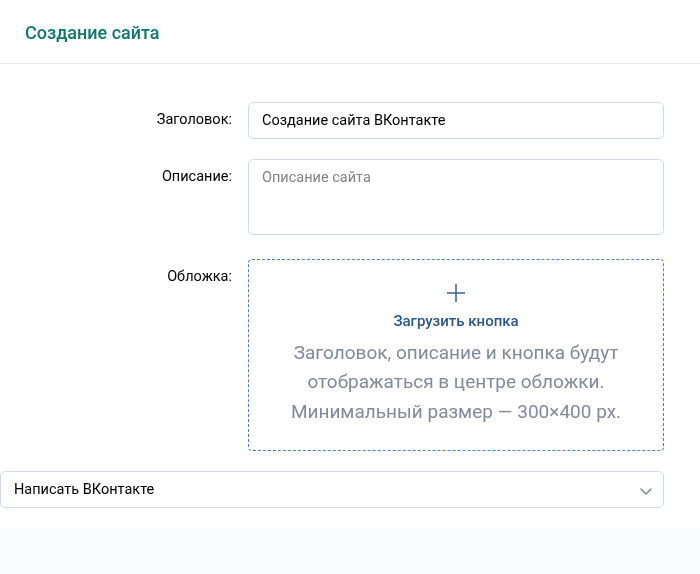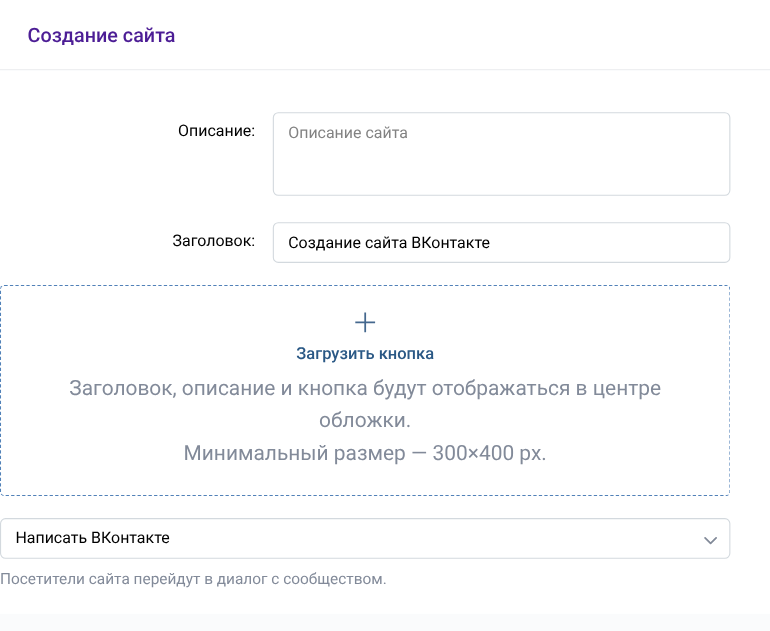--- a/index.html
+++ b/index.html
@@ -12,21 +12,21 @@
     overflow: hidden;
   }
   .header {
     padding: 22px 25px 20px;
     border-bottom: 1px solid #e7e8ec;
     background: #fff;
   }
   .header h1 {
     font-size: 18px;
     font-weight: 500;
-    color: #4c1d95;
+    color: #0f766e;
   }
   .form-area {
     padding: 38px 36px 20px 0;
     background: #fff;
   }
   .form-row {
     display: flex;
     margin-bottom: 20px;
   }
   .form-label {
@@ -128,34 +128,35 @@
 </head>
 <body>
 
 <div class="header">
   <h1>Создание сайта</h1>
 </div>
 
 <div class="form-area">
 
   <div class="form-row">
+    <div class="form-label">Заголовок:</div>
+    <div class="form-field">
+      <input type="text" class="text-input" value="Создание сайта ВКонтакте" style="">
+    </div>
+  </div>
+
+  <div class="form-row">
     <div class="form-label">Описание:</div>
     <div class="form-field">
       <textarea class="textarea" placeholder="Описание сайта" style=""></textarea>
     </div>
   </div>
 
   <div class="form-row">
-    <div class="form-label">Заголовок:</div>
-    <div class="form-field">
-      <input type="text" class="text-input" value="Создание сайта ВКонтакте" style="">
-    </div>
-  </div>
-
-  <div class="form-row">
+    <div class="form-label">Обложка:</div>
     <div class="form-field">
       <div class="cover-upload">
         <div class="cover-plus">
           <svg width="22" height="22" viewBox="0 0 22 22">
             <line x1="11" y1="2" x2="11" y2="20" stroke="#45688e" stroke-width="1.6"></line>
             <line x1="2" y1="11" x2="20" y2="11" stroke="#45688e" stroke-width="1.6"></line>
           </svg>
         </div>
         <div class="cover-title">Загрузить кнопка</div>
         <div class="cover-desc">
@@ -171,17 +172,16 @@
       <div class="select-wrap">
         <div class="select-box">
           <span>Написать ВКонтакте</span>
         </div>
         <span class="select-chevron">
           <svg width="12" height="8" viewBox="0 0 12 8">
             <path d="M1 1.5 L6 6.5 L11 1.5" fill="none" stroke="#828a99" stroke-width="1.6" stroke-linecap="round" stroke-linejoin="round"></path>
           </svg>
         </span>
       </div>
-      <div class="field-hint">Посетители сайта перейдут в диалог с сообществом.</div>
     </div>
   </div>
 
 </div>
 
 </body></html>

